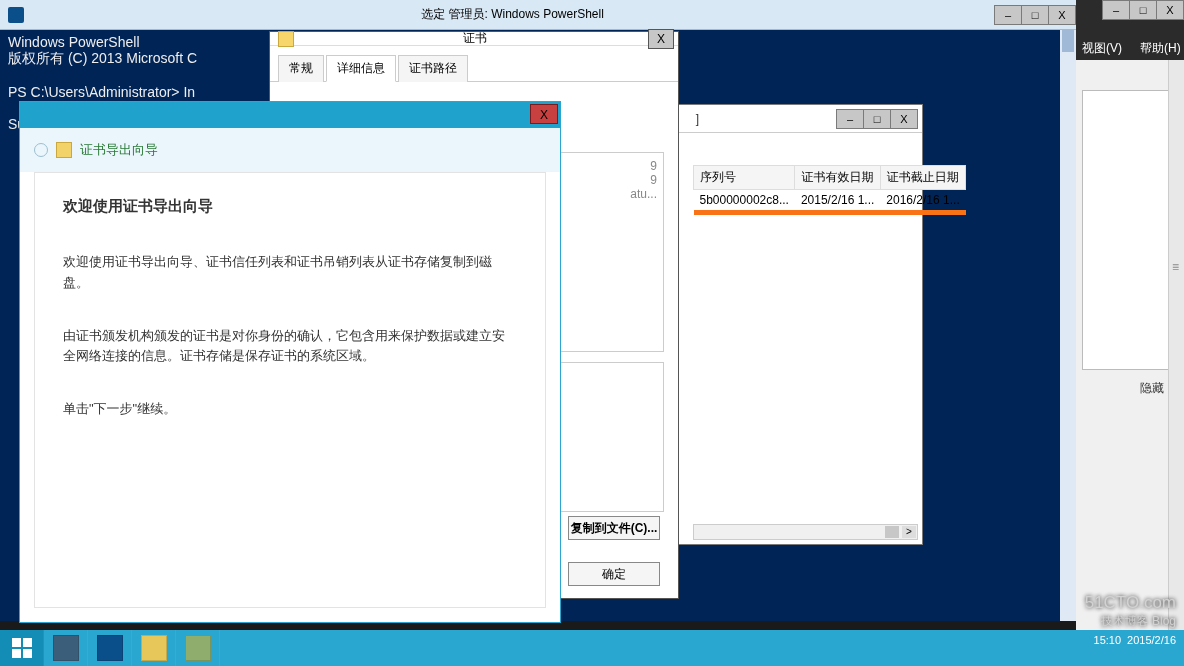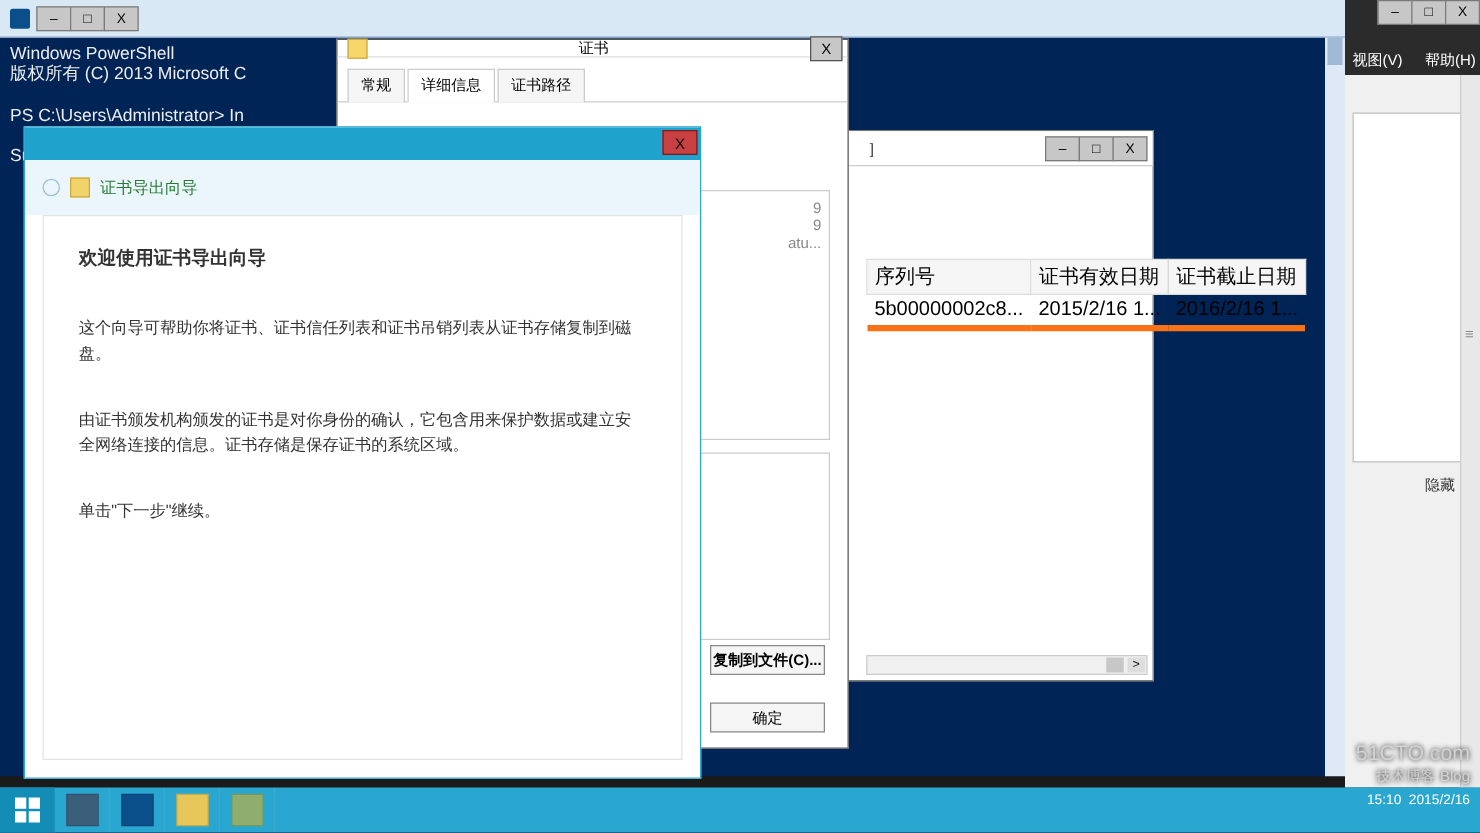--- a/index.html
+++ b/index.html
@@ -29,21 +29,21 @@
   .ps .scroll { position:absolute; right:0; top:30px; bottom:0; width:16px; background:#dfe9f5;}
   .ps .scroll .thumb{position:absolute; top:0; left:2px; right:2px; height:22px; background:#9fb9d6;}
 
   
   .mmc { position:absolute; top:104px; left:562px; width:361px; height:441px; background:#fff; border:1px solid #7a7a7a;}
   .mmc .tb { height:28px; background:#fff; border-bottom:1px solid #ccc; display:flex; align-items:center; justify-content:flex-end;}
   .mmc .tb span { width:28px; height:20px; background:#c7c7c7; border:1px solid #7a7a7a; text-align:center; font-size:11px; line-height:18px; color:#000; margin-right:-1px;}
   .mmc .tb span.x { margin-right:4px;}
   .mmc .ttbar {position:absolute; top:0; left:0; right:90px; height:28px; line-height:28px; text-align:center; font-size:12px; color:#333;}
   .mmc .list { position:absolute; top:60px; left:130px; right:4px; height:140px;}
-  .mmc .list table { width:100%; border-collapse:collapse; font-size:16px;margin-top:42px; }
+  .mmc .list table { width:100%; border-collapse:collapse; font-size:12px; }
   .mmc .list th { background:#f5f5f5; border:1px solid #ddd; padding:3px 6px; text-align:left; font-weight:normal;}
   .mmc .list td { border-bottom:5px solid #f97316; padding:3px 6px; white-space:nowrap; overflow:hidden;}
   .mmc .hscroll {position:absolute; bottom:4px; left:130px; right:4px; height:16px; background:#f0f0f0; border:1px solid #ccc;}
   .mmc .hscroll .th{position:absolute; right:18px; top:1px; bottom:1px; width:14px; background:#c7c7c7;}
   .mmc .hscroll .ar{position:absolute; right:1px; top:1px; bottom:1px; width:14px; text-align:center; font-size:10px; background:#ddd;}
 
   
   .cert { position:absolute; top:31px; left:269px; width:410px; height:568px; background:#fff; border:1px solid #555;}
   .cert .tbar { height:14px; display:flex; align-items:center; border-bottom:1px solid #ddd;}
   .cert .tbar .ic { width:16px; height:16px; background:#f7d66c; border:1px solid #caa83d; margin:0 8px;}
@@ -98,20 +98,21 @@
 
 <div class="rightpane">
   <div class="inner"></div>
   <div class="hide">隐藏</div>
   <div class="vbar"></div>
 </div>
 
 <div class="ps">
   <div class="titlebar">
     <div class="psicon"></div>
+    <div class="tt">选定 管理员: Windows PowerShell</div>
     <div class="wbtns">
       <span>–</span>
       <span>□</span>
       <span>X</span>
     </div>
   </div>
   <div class="body"><span>Windows PowerShell</span>
 <span>版权所有 (C) 2013 Microsoft C</span>
 <span></span>
 <span>PS C:\Users\Administrator&gt; In                                              p-enrollment -IncludeManagementTools</span>
@@ -178,21 +179,21 @@
   <div class="chrome">
     <div class="x">X</div>
   </div>
   <div class="head">
     <div class="circ"></div>
     <div class="ic"></div>
     <span>证书导出向导</span>
   </div>
   <div class="body">
     <h3>欢迎使用证书导出向导</h3>
-    <p>这个向导可帮助你将证书、证书信任列表和证书吊销列表从证书存储复制到磁盘。</p>
+    <p>欢迎使用证书导出向导、证书信任列表和证书吊销列表从证书存储复制到磁盘。</p>
     <p>由证书颁发机构颁发的证书是对你身份的确认，它包含用来保护数据或建立安全网络连接的信息。证书存储是保存证书的系统区域。</p>
     <p>单击"下一步"继续。</p>
   </div>
 </div>
 
 <div class="wm">
   <div>51CTO.com</div>
   <div style="font-size:12px;">技术博客  Blog</div>
 </div>
 

